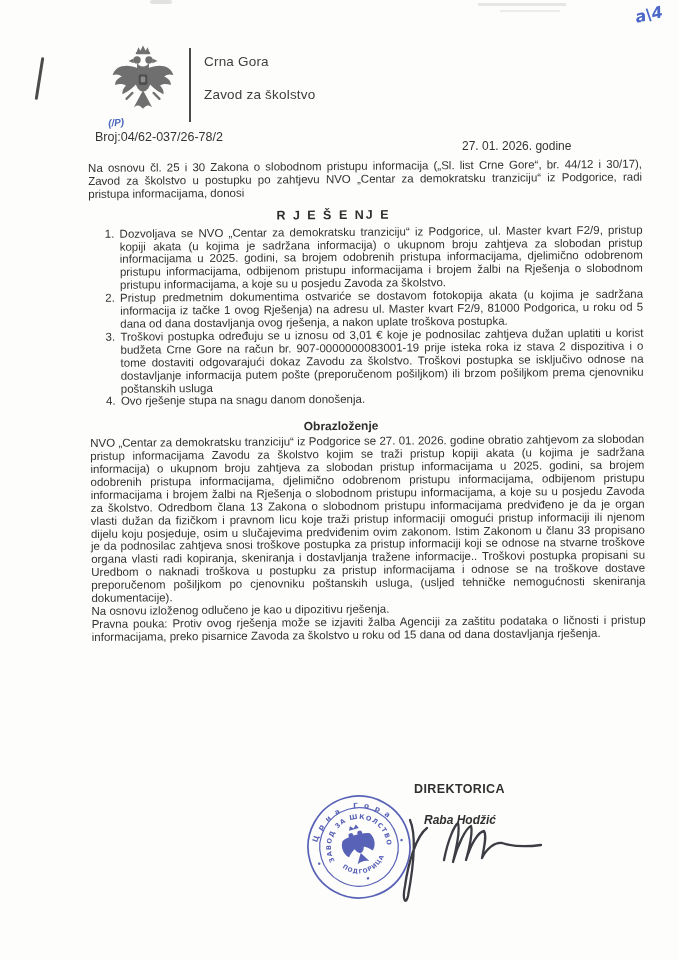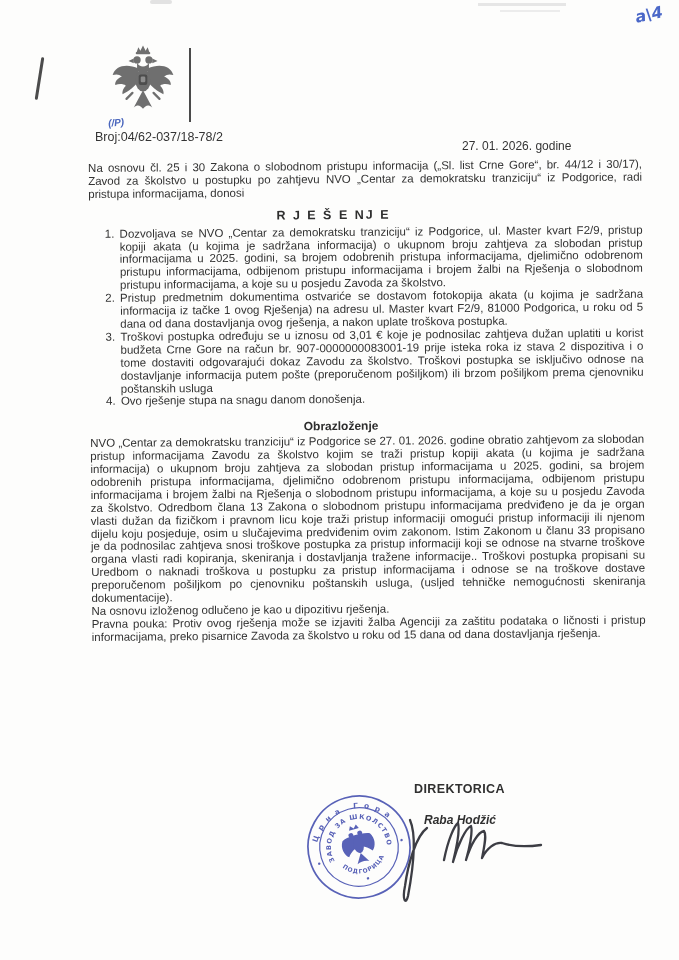--- a/index.html
+++ b/index.html
@@ -75,24 +75,28 @@
         <path d="M43,38 C25,30 8,34 4,48 C10,46 14,47 18,50 C11,53 7,58 8,63 C14,61 20,61 24,64 C20,68 18,73 19,77 C28,73 38,65 45,56 z"></path>
         <path d="M57,38 C75,30 92,34 96,48 C90,46 86,47 82,50 C89,53 93,58 92,63 C86,61 80,61 76,64 C80,68 82,73 81,77 C72,73 62,65 55,56 z"></path>
         <ellipse cx="50" cy="56" rx="11.5" ry="17"></ellipse>
         <path d="M50,71 L36,97 C42,92 46,94 50,99 C54,94 58,92 64,97 z"></path>
         <path d="M34,75 l-9,9 M66,75 l9,9" stroke="#6f6f6f" stroke-width="3.4" fill="none" stroke-linecap="round"></path>
       </g>
       <rect x="43.5" y="47" width="13" height="16" rx="3" fill="#4d4d4d"></rect>
       <rect x="46.5" y="50" width="7" height="9" rx="2" fill="#8d8d8d"></rect>
     </svg>
     <div class="logo-divider"></div>
+    <div class="org">
+      <div class="country">Crna Gora</div>
+      <div class="institution">Zavod za školstvo</div>
+    </div>
   </div>
 
 
-  <div class="doc-number">Broj:04/62-037/18-78/2</div>
+  <div class="doc-number">Broj:04/62-037/26-78/2</div>
   <div class="doc-date">27. 01. 2026. godine</div>
 
   <div class="content">
     <p class="intro">Na osnovu čl. 25 i 30 Zakona o slobodnom pristupu informacija („Sl. list Crne Gore“, br. 44/12 i 30/17), Zavod za školstvo u postupku po zahtjevu NVO „Centar za demokratsku tranziciju“ iz Podgorice, radi pristupa informacijama, donosi</p>
     <div class="ruling-title">R J E Š E NJ E</div>
     <ol class="items">
       <li>Dozvoljava se NVO „Centar za demokratsku tranziciju“ iz Podgorice, ul. Master kvart F2/9,  pristup kopiji akata (u kojima je sadržana informacija) o ukupnom broju zahtjeva za slobodan pristup informacijama u 2025. godini, sa brojem odobrenih pristupa informacijama, djelimično odobrenom pristupu informacijama, odbijenom pristupu informacijama i brojem žalbi na Rješenja o slobodnom pristupu informacijama, a koje su u posjedu Zavoda za školstvo.</li>
       <li>Pristup predmetnim dokumentima ostvariće se dostavom fotokopija akata (u kojima je sadržana informacija iz tačke 1 ovog Rješenja) na adresu ul. Master kvart F2/9, 81000 Podgorica, u roku od 5 dana od dana dostavljanja ovog rješenja, a nakon uplate troškova postupka.</li>
       <li>Troškovi postupka određuju se u iznosu od 3,01 € koje je podnosilac zahtjeva dužan uplatiti u korist budžeta Crne Gore na račun br. 907-0000000083001-19 prije isteka roka iz stava 2 dispozitiva i o tome dostaviti odgovarajući dokaz Zavodu za školstvo. Troškovi postupka se isključivo odnose na dostavljanje informacija putem pošte (preporučenom pošiljkom) ili brzom pošiljkom prema cjenovniku poštanskih usluga</li>
       <li>Ovo rješenje stupa na snagu danom donošenja.</li>

